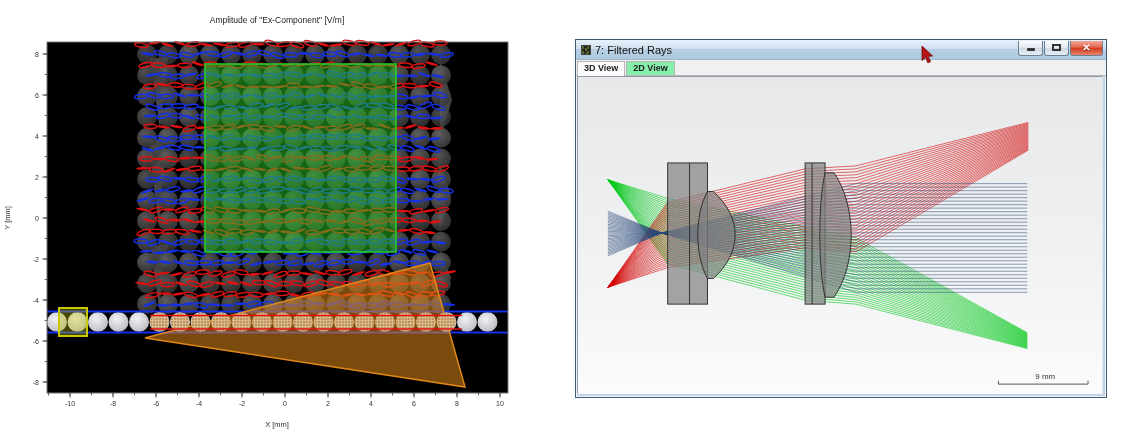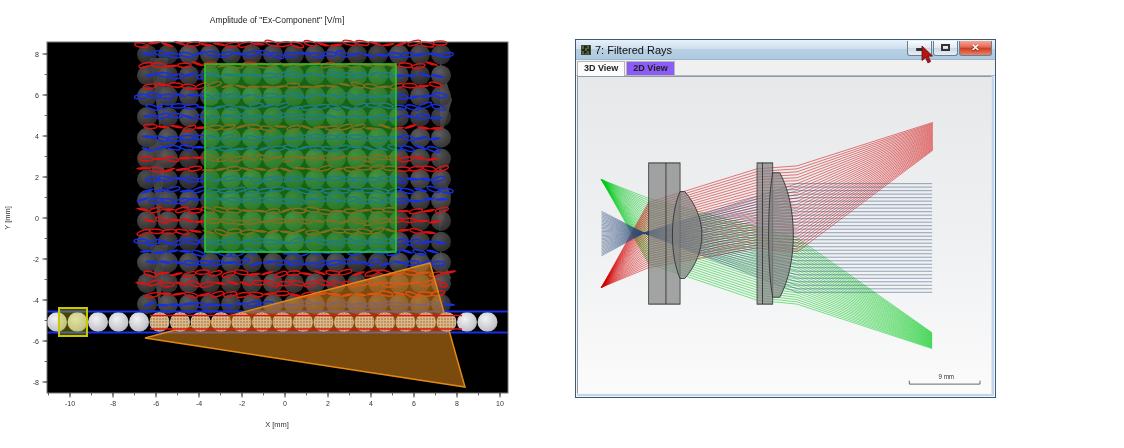--- a/index.html
+++ b/index.html
@@ -1,42 +1,42 @@
 <!DOCTYPE html>
 <html><head>
 <meta charset="utf-8">
 <style>
   html,body{margin:0;padding:0;}
   body{width:1124px;height:448px;background:#ffffff;position:relative;overflow:hidden;
        font-family:"Liberation Sans", sans-serif;}
   .left-panel{position:absolute;left:0;top:0;width:560px;height:448px;}
   .left-panel svg{display:block;}
   
-  .rw{position:absolute;left:575px;top:39px;width:421px;height:359px;
+  .rw{position:absolute;left:575px;top:39px;width:532px;height:359px;
       border:1px solid #3d5a74;background:#c3d5ea;box-sizing:border-box;
       display:flex;flex-direction:column;box-shadow:0 0 0 1px #eef4fa inset;}
   .rw-titlebar{height:19px;flex:0 0 19px;display:flex;align-items:center;
       background:linear-gradient(180deg,#e8f1fb 0%,#cfdfef 45%,#b9cfe3 46%,#accadf 100%);
       border-bottom:1px solid #9fb6ca;padding:0 3px;}
   .rw-icon{width:10px;height:10px;margin:0 4px 0 2px;flex:0 0 auto;
       background:conic-gradient(#20261c 25%,#54652f 0 50%,#20261c 0 75%,#54652f 0);
       background-size:5px 5px;border:1px solid #444;box-sizing:border-box;}
   .rw-title{font-size:11px;color:#111;flex:1 1 auto;white-space:nowrap;line-height:18px;}
   .rw-btns{display:flex;gap:1px;flex:0 0 auto;margin-top:-3px;}
   .rw-btn{width:25px;height:15px;border:1px solid #6c7f90;border-top:none;border-radius:0 0 3px 3px;
       background:linear-gradient(180deg,#fbfdfe,#dfe8f0 50%,#cbd8e3 51%,#e6eef5);
       display:flex;align-items:center;justify-content:center;box-sizing:border-box;cursor:default;}
   .rw-btn.close{width:33px;background:linear-gradient(180deg,#f3a79b,#e2674f 45%,#cf3a1d 50%,#e8846a);}
   .glyph-min{width:8px;height:3px;background:#333;border-radius:1px;margin-top:4px;}
   .glyph-max{width:9px;height:7px;border:2px solid #333;box-sizing:border-box;}
   .glyph-close{color:#fff;font-size:10px;font-weight:bold;line-height:10px;text-shadow:0 1px 1px #7a1a08;}
   .rw-tabbar{height:15px;flex:0 0 15px;background:#f0f0f0;display:flex;align-items:flex-end;
       border-bottom:1px solid #b7b7b7;padding-left:1px;font-weight:bold;}
   .rw-tab{font-size:9px;color:#222;padding:1px 6px 1px 6px;border:1px solid #b7b7b7;border-bottom:none;
-      background:#8b5cf6;margin-right:1px;line-height:11px;}
+      background:#86efac;margin-right:1px;line-height:11px;}
   .rw-tab.active{background:#fbfbfb;position:relative;top:1px;padding-bottom:2px;}
   .rw-contentwrap{flex:1 1 auto;padding:0 3px 3px 1px;min-height:0;}
   .rw-content{width:100%;height:100%;box-sizing:border-box;
       border:1px solid #8f9aa4;border-bottom-color:#f4f8fb;border-right-color:#dfe7ee;
       background:linear-gradient(180deg,#e7e8ea 0%,#f0f1f2 55%,#fbfbfc 100%);}
   .rw-content svg{display:block;width:100%;height:100%;}
   .cursor{position:absolute;left:921px;top:46px;width:13px;height:18px;pointer-events:none;}
 </style>
 </head>
 <body>

